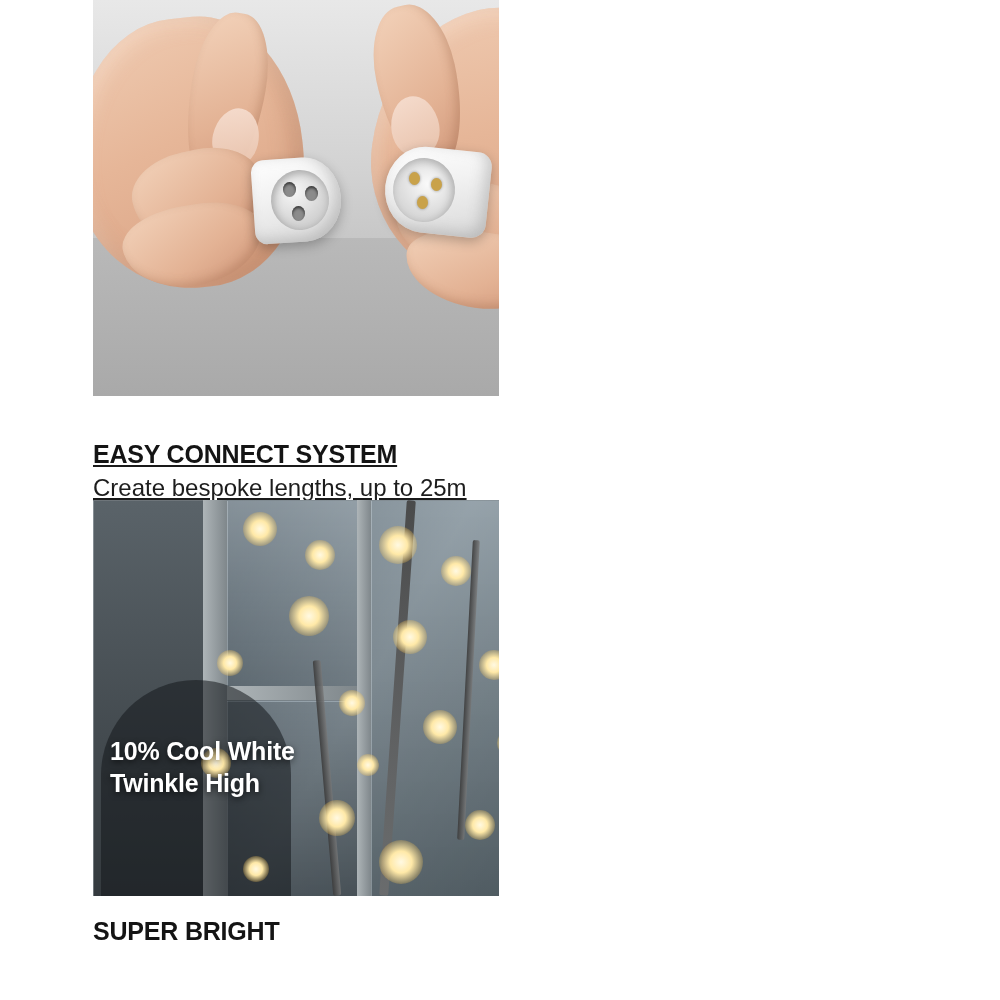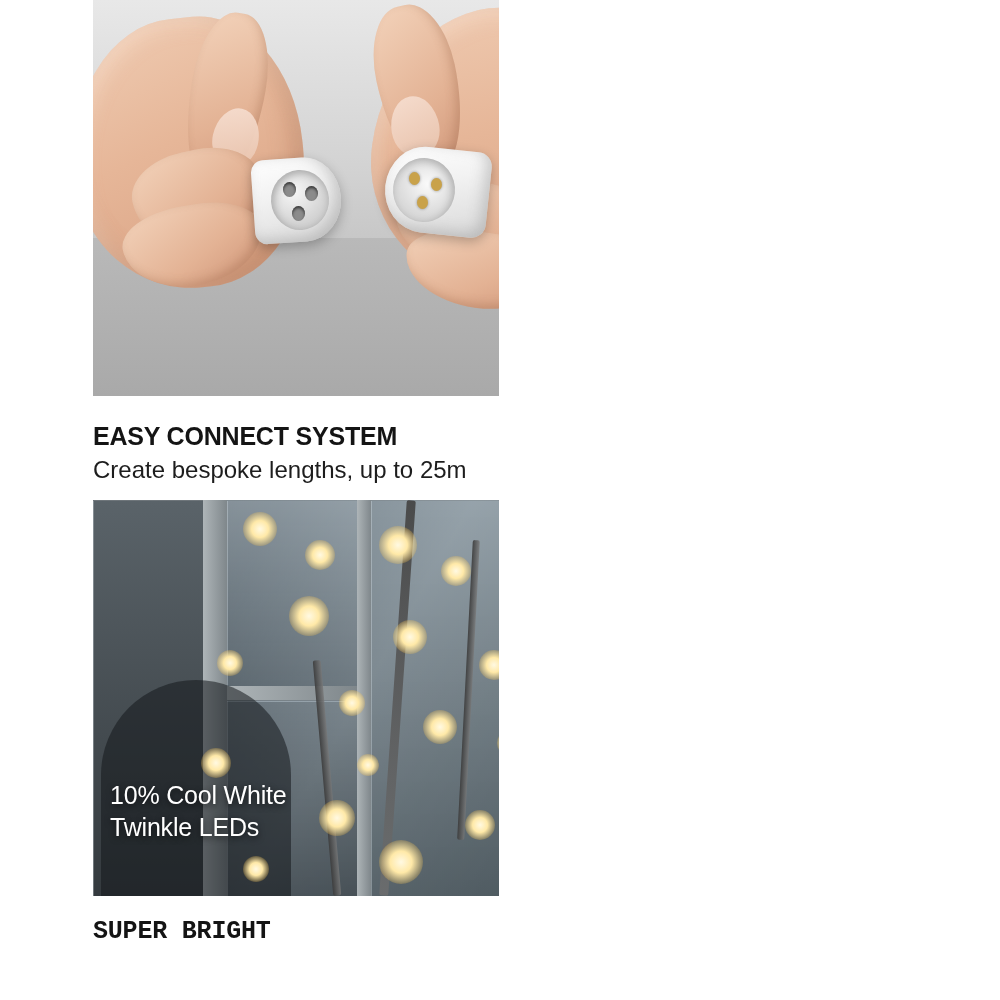--- a/index.html
+++ b/index.html
@@ -122,25 +122,24 @@
   }
   .twist {
     position: absolute;
     background: linear-gradient(90deg, rgba(60,60,60,.9), rgba(120,120,120,.8));
     border-radius: 2px;
   }
   .overlay-text {
     position: absolute;
     color: #ffffff;
     font-size: 25px;
-    font-weight: normal;
+    font-weight: bold;
     line-height: 1.28;
     text-shadow: 0 2px 6px rgba(0,0,0,.65);
     letter-spacing: -0.2px;
-    margin-top: 44px;
   }
 </style>
 </head>
 <body>
 
 <div class="grid">
 
   <div class="cell">
     <div class="cell-inner">
 
@@ -166,21 +165,21 @@
         <div style="position:absolute; left:212px; top:186px; width:13px; height:15px; border-radius:50%; background:#8b8b8b; box-shadow: inset 0 2px 3px rgba(0,0,0,.6);"></div>
         <div style="position:absolute; left:199px; top:206px; width:13px; height:15px; border-radius:50%; background:#8b8b8b; box-shadow: inset 0 2px 3px rgba(0,0,0,.6);"></div>
 
         <div class="connector" style="left:292px; top:148px; width:104px; height:86px; border-radius:44px 16px 16px 44px / 48px 16px 16px 48px; transform:rotate(6deg);"></div>
         <div style="position:absolute; left:300px; top:158px; width:62px; height:64px; border-radius:50%; background:radial-gradient(circle at 55% 40%, #fafafa, #d5d5d5 70%, #bfbfbf 100%); box-shadow: inset -2px 3px 8px rgba(0,0,0,.22); transform:rotate(6deg);"></div>
         <div style="position:absolute; left:316px; top:172px; width:11px; height:13px; border-radius:50%; background:#c9a24a; box-shadow:0 0 3px rgba(0,0,0,.4);"></div>
         <div style="position:absolute; left:338px; top:178px; width:11px; height:13px; border-radius:50%; background:#c9a24a; box-shadow:0 0 3px rgba(0,0,0,.4);"></div>
         <div style="position:absolute; left:324px; top:196px; width:11px; height:13px; border-radius:50%; background:#c9a24a; box-shadow:0 0 3px rgba(0,0,0,.4);"></div>
       </div>
 
-      <div class="caption" style="left:93px; top:423px;">
+      <div class="caption" style="left:93px; top:441px;text-decoration:underline;">
         <div class="cap-title">EASY CONNECT SYSTEM</div>
         <div class="cap-sub">Create bespoke lengths, up to 25m</div>
       </div>
     </div>
   </div>
 
   <div class="cell">
     <div class="cell-inner">
 
       <div class="caption" style="left:508px; top:418px;">
@@ -222,25 +221,25 @@
         <div class="bulb" style="left:108px; top:248px; width:30px; height:30px;"></div>
         <div class="bulb" style="left:226px; top:300px; width:36px; height:36px;"></div>
         <div class="bulb" style="left:286px; top:340px; width:44px; height:44px;"></div>
         <div class="bulb" style="left:372px; top:310px; width:30px; height:30px;"></div>
         <div class="bulb" style="left:150px; top:356px; width:26px; height:26px;"></div>
         <div class="bulb" style="left:404px; top:230px; width:26px; height:26px;"></div>
         <div class="bulb" style="left:264px; top:254px; width:22px; height:22px;"></div>
 
         <div class="overlay-text" style="left:17px; top:235px;">
           <div>10% Cool White</div>
-          <div>Twinkle LEDs</div>
+          <div>Twinkle High</div>
         </div>
       </div>
 
-      <div class="caption" style="left:93px; top:418px;font-family:Liberation Mono, monospace;">
+      <div class="caption" style="left:93px; top:418px;">
         <div class="cap-title">SUPER BRIGHT</div>
       </div>
     </div>
   </div>
 
   <div class="cell">
     <div class="cell-inner">
 
       <div class="caption" style="left:508px; top:418px;">
         <div class="cap-title">FLEXIBLE</div>

